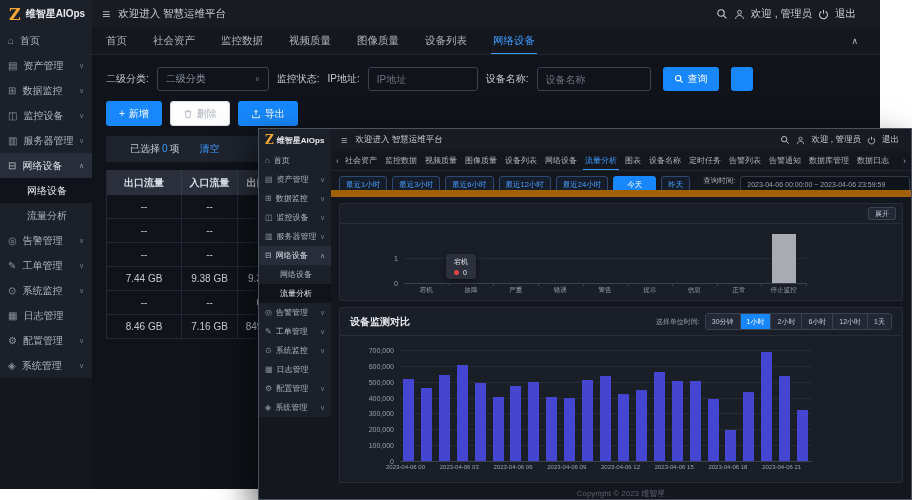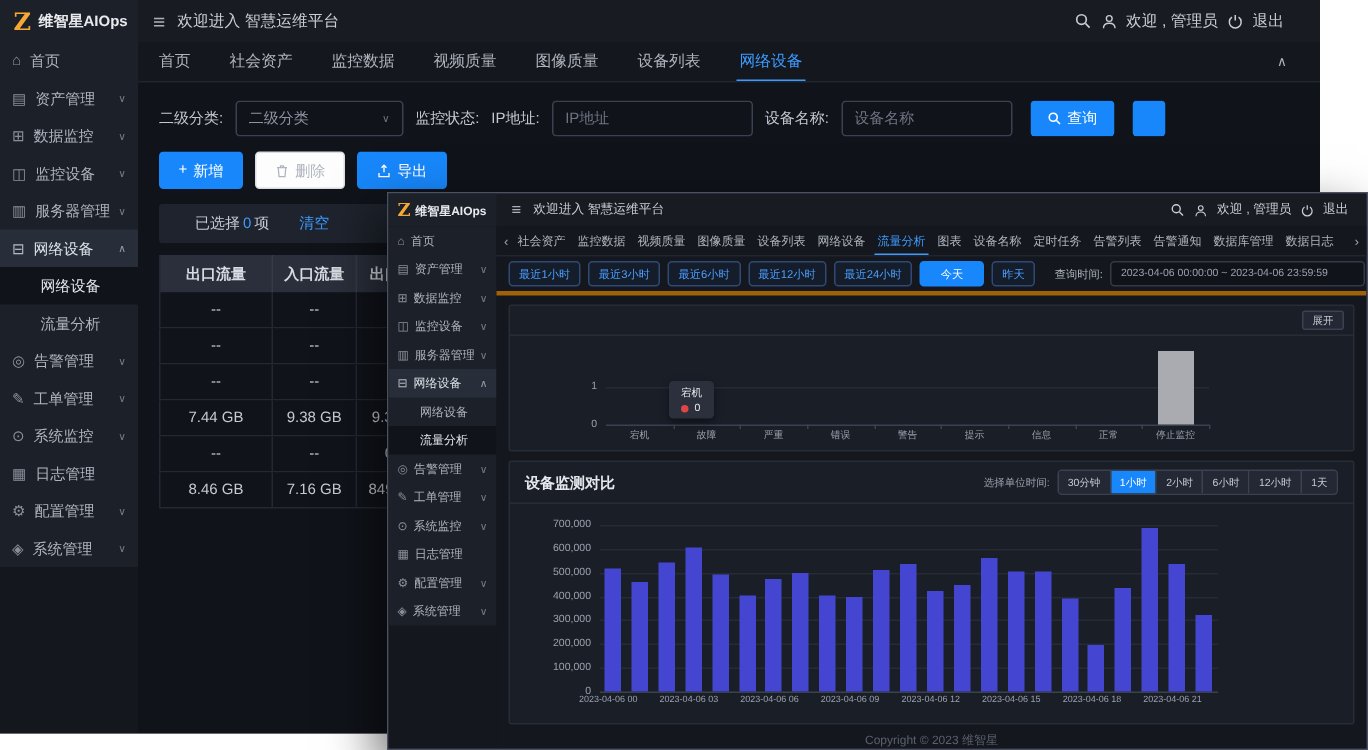--- a/index.html
+++ b/index.html
@@ -90,21 +90,21 @@
 .selBar .clear{color:#3d9bff;cursor:pointer}
 .tbl{margin-top:8px;width:560px;font-size:10px}
 .tblHead{display:flex;background:#2a2f3b;height:25px}
 .tblRow{display:flex;height:24px;border-bottom:1px solid #232834;background:#10131a}
 .tc{display:flex;align-items:center;justify-content:center;border-right:1px solid #232834;color:#c6cbd3;overflow:hidden}
 .tblHead .tc{font-weight:bold;color:#d7dbe2;border-right-color:#353b49}
 .tc.c0{width:76px;border-left:1px solid #232834}
 .tc.c1{width:56px}
 .tc.c2{width:58px}
 
-.toolbar{display:flex;align-items:center;gap:5px;padding:5px 8px;border-bottom:3px solid #a16207;overflow:hidden;white-space:nowrap}
+.toolbar{display:flex;gap:5px;padding:5px 8px;border-bottom:7px solid #a16207;overflow:hidden;white-space:nowrap}
 .toolbar>*{flex:0 0 auto}
 #quickRanges{display:flex;gap:5px}
 .qbtn{height:17px;padding:0 6px;font-size:7.5px;border-radius:3px;border:1px solid #2e4a74;color:#4a9eff;background:#151d2b;display:flex;align-items:center;cursor:pointer}
 .qbtn.solid{background:#1787fb;border-color:#1787fb;color:#fff;padding:0 13px}
 .tlabel{font-size:7.5px;color:#aab0ba;margin-left:8px}
 .dateInput{height:17px;width:170px;background:#10131a;border:1px solid #333a47;border-radius:3px;color:#9aa1ac;font-size:7px;display:flex;align-items:center;padding:0 6px;cursor:pointer}
 .panel{border:1px solid #272c37;background:#1a1e27;margin:6px 8px 0;border-radius:2px}
 .p1Head{display:flex;justify-content:flex-end;padding:3px 6px;border-bottom:1px solid #272c37}
 .expandBtn{height:13px;padding:0 6px;font-size:7px;color:#c3c8d1;border:1px solid #3a4150;border-radius:2px;background:#232834;display:flex;align-items:center;cursor:pointer}
 .statusPlot{position:relative;height:52px;margin:8px 96px 16px 64px;border-bottom:1px solid #3a4150}
@@ -249,21 +249,21 @@
       </div>
       <div class="bgContent">
         <div class="filterRow">
           <span class="fLabel">二级分类:</span>
           <div class="select" style="width:112px">
             <span>二级分类</span>
             <span class="selArrow">∨</span>
           </div>
           <span class="fLabel">监控状态:</span>
           <span class="fLabel">IP地址:</span>
-          <div class="tInput" style="width:134px">
+          <div class="tInput" style="width:110px">
             <input placeholder="IP地址" style="">
           </div>
           <span class="fLabel">设备名称:</span>
           <div class="tInput" style="width:114px">
             <input placeholder="设备名称" style="">
           </div>
           <div class="btn blue">
             <span class="icn">
                 <svg width="10" height="10" viewBox="0 0 12 12">
                   <circle cx="5" cy="5" r="3.2" fill="none" stroke="#fff" stroke-width="1.3"></circle>

